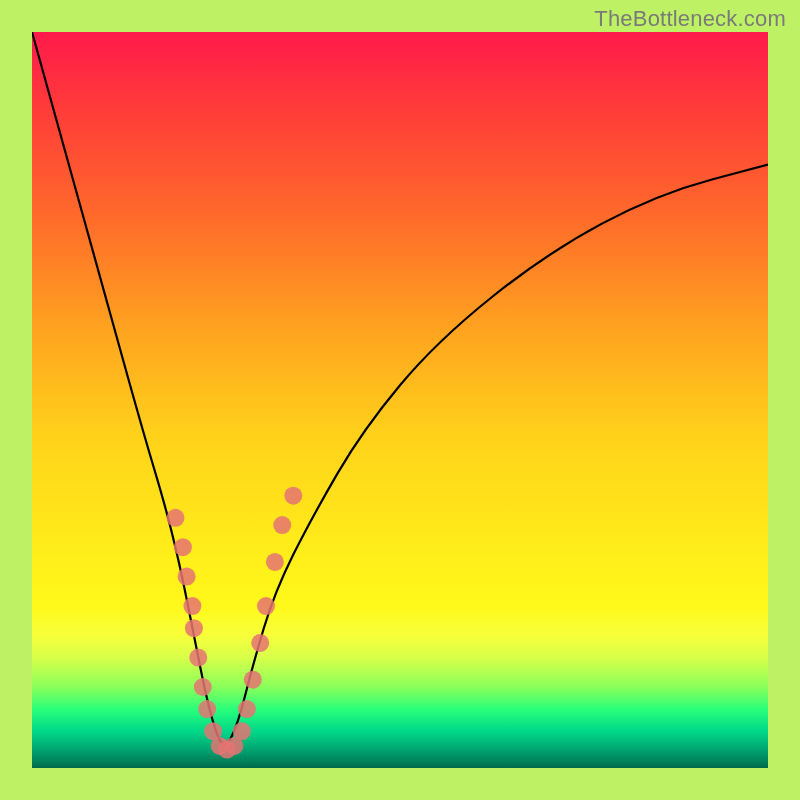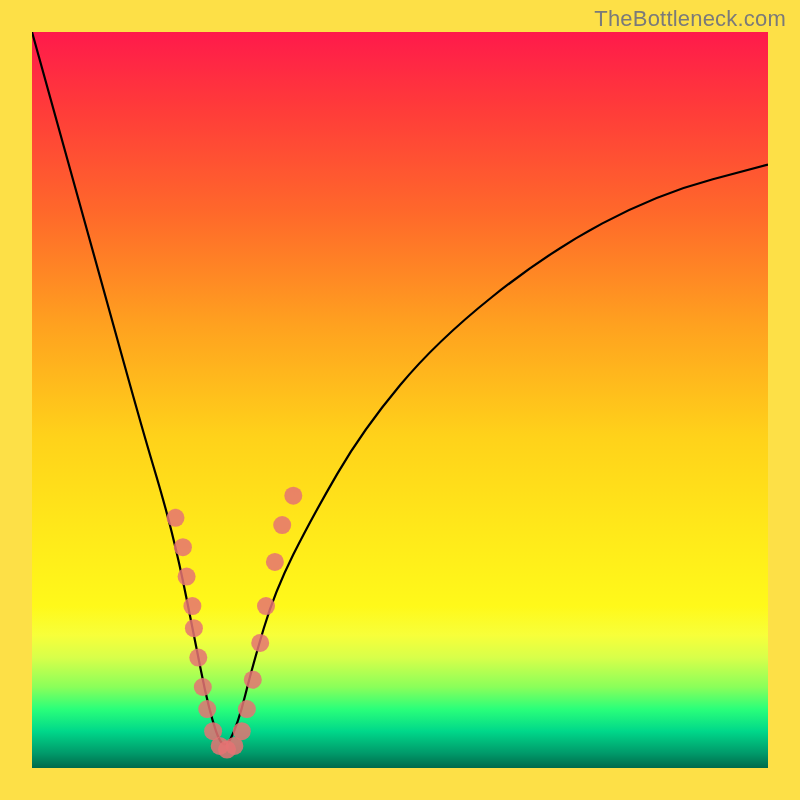--- a/index.html
+++ b/index.html
@@ -7,21 +7,21 @@
     padding: 0;
     width: 800px;
     height: 800px;
     overflow: hidden;
     background: #000;
     font-family: Arial, Helvetica, sans-serif;
   }
   .frame {
     position: absolute;
     inset: 0;
-    background: #fde047;
+    background: #bef264;
   }
   .plot-area {
     position: absolute;
     left: 32px;
     top: 32px;
     width: 736px;
     height: 736px;
     background: linear-gradient(
       to bottom,
       #ff1a4b 0%,

